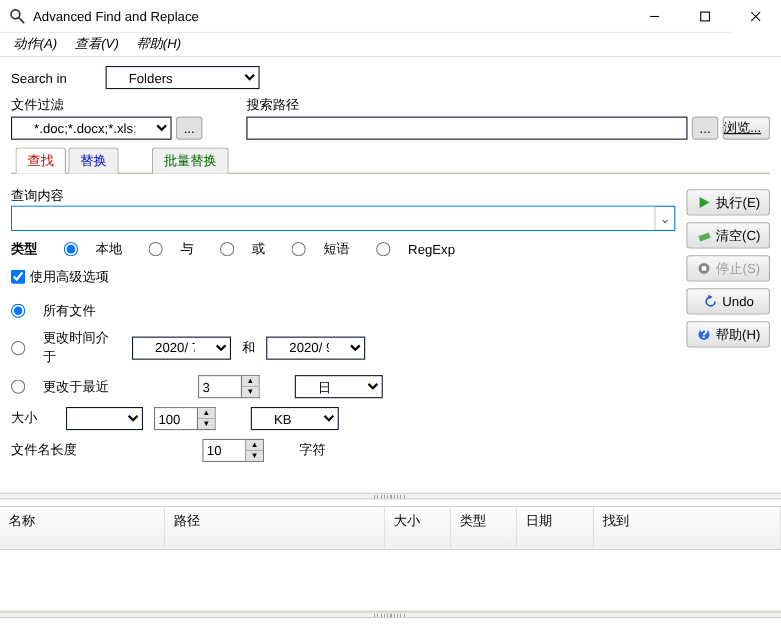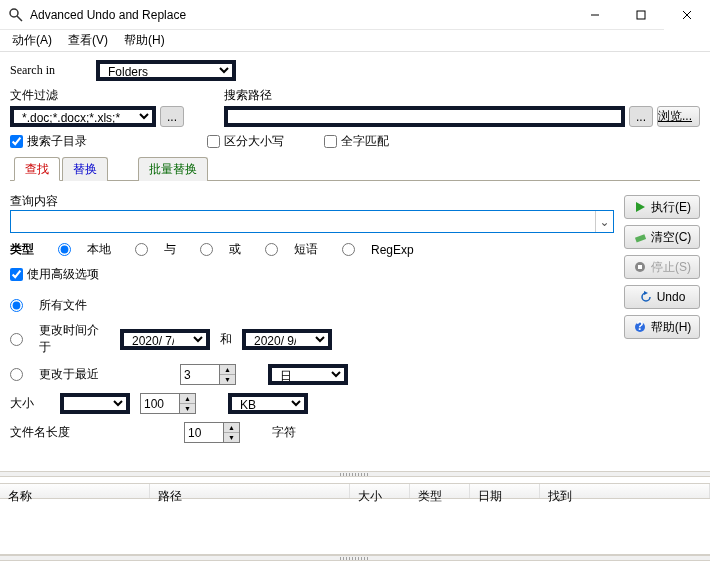--- a/index.html
+++ b/index.html
@@ -6,27 +6,27 @@
 body { background: #fff; width: 710px; height: 575px; overflow: hidden; }
 
 .titlebar { height: 30px; background: #fff; display: flex; align-items: center; padding-left: 8px; border-bottom: 1px solid #e8e8e8;}
 .titlebar .app-icon { width: 16px; height: 16px; margin-right: 6px; }
 .titlebar .title { flex: 1; font-size: 12px; color: #000; }
 .titlebar .winbtn { width: 46px; height: 30px; display: flex; align-items: center; justify-content: center; }
 .titlebar .winbtn.close { background: #fff; }
 .titlebar .winbtn svg { stroke: #000; }
 .titlebar .winbtn.close svg { stroke: #000; }
 
-.menubar { height: 22px; display: flex; align-items: flex-end; padding: 0 4px; border-bottom: 1px solid #e0e0e0;}
+.menubar { height: 22px; display: flex; align-items: flex-end; padding: 0 4px; border-bottom: 1px solid #e0e0e0; font-style: italic;}
 .menubar .menuitem { padding: 2px 8px; cursor: default; }
 
 .toolbar-area { padding: 8px 10px 6px 10px; }
 .row { display: flex; align-items: center; margin-bottom: 6px; gap: 6px; }
-.label { color: #000; font-family: Liberation Serif, serif; }
-select, input[type=text] { border: 4px solid #0f172a; background: #fff; height: 21px; padding: 0 4px; font-size: 12px;}
+.label { color: #000; }
+select, input[type=text] { border: 1px solid #0f172a; background: #fff; height: 21px; padding: 0 16px; font-size: 12px;}
 select { padding-right: 16px; }
 .btn-sm { width: 24px; height: 21px; border: 1px solid #adadad; background: #e1e1e1; border-radius: 3px; display:flex;align-items:center;justify-content:center;font-size:11px;}
 
 .checkbox-row { display: flex; align-items:center; gap: 4px; }
 .checkbox-row input { margin:0;}
 
 .tabs { display: flex; border-bottom: 1px solid #aca899; margin-top: 4px; padding-left: 4px;}
 .tab { padding: 3px 10px 2px 10px; border: 1px solid #aca899; border-bottom: none; background: #f0f0f0; margin-right: 2px; border-radius: 3px 3px 0 0; cursor: default; position:relative; top:1px;}
 .tab.active { background: #fff; border-bottom: 1px solid #fff; font-weight: normal; color: #cc0000;}
 .tab.replace { color: #0000cc;}
@@ -48,40 +48,40 @@
 .radio-item { display:flex; align-items:center; gap:16px;}
 
 .opt-panel { margin-top: 8px; padding: 6px 0  10px 0;}
 .opt-row { display:flex; align-items:center; gap: 10px; margin-bottom: 8px;}
 .spin { display:inline-flex; }
 .spin input { width: 40px; height:21px; border:1px solid #7a7a7a; text-align:left; padding:0 3px;}
 .spin .sp { display:flex; flex-direction:column; border:1px solid #7a7a7a; border-left:none; width:16px;}
 .spin .sp div { flex:1; display:flex;align-items:center;justify-content:center; font-size:7px; background:#e1e1e1; line-height:1;}
 .spin .sp div:first-child { border-bottom:1px solid #adadad;}
 
-.results-header { border-top: 1px solid #d4d0c8; border-bottom: 1px solid #d4d0c8; background:#fff; height:16px; display:flex; margin-top: 6px;}
+.results-header { border-top: 1px solid #d4d0c8; border-bottom: 1px solid #d4d0c8; background:#fff; height:40px; display:flex; margin-top: 6px;}
 .results-header .col { border-right: 1px solid #e0e0e0; padding: 4px 8px; background: linear-gradient(#fdfdfd,#f0f0f0);}
 .results-body { height: 56px; background:#fff; border-bottom: 1px solid #d4d0c8;}
 
 .spacer-grip { height: 6px; background:#f0f0f0; border-top:1px solid #d4d0c8; border-bottom:1px solid #d4d0c8; position:relative;}
 .spacer-grip::after { content:""; position:absolute; left:50%; top:1px; width:30px; height:3px; background: repeating-linear-gradient(90deg,#a0a0a0 0 1px, transparent 1px 3px); transform:translateX(-50%);}
 
 .browse-btn { width: 43px; height: 21px; border:1px solid #adadad; background: linear-gradient(#f8f8f8,#e1e1e1); border-radius:3px; display:flex;align-items:center;justify-content:flex-start;text-decoration:underline;}
 </style>
 </head>
 <body>
 
 <div class="titlebar">
   <span class="app-icon">
     <svg width="16" height="16" viewBox="0 0 16 16">
         <circle cx="6" cy="6" r="4" fill="none" stroke="#333" stroke-width="1.5"></circle>
         <line x1="9" y1="9" x2="14" y2="14" stroke="#333" stroke-width="1.5"></line>
       </svg>
   </span>
-  <span class="title">Advanced Undo and Replace</span>
+  <span class="title">Advanced Find and Replace</span>
   <div class="winbtn">
       <svg width="10" height="10">
         <line x1="1" y1="5" x2="9" y2="5" stroke-width="1"></line>
       </svg>
     </div>
   <div class="winbtn">
       <svg width="10" height="10">
         <rect x="1" y="1" width="8" height="8" fill="none" stroke-width="1"></rect>
       </svg>
     </div>
@@ -122,34 +122,20 @@
         <button class="btn-sm">
             <span>...</span>
           </button>
         <button class="browse-btn">
             <span>浏览...</span>
           </button>
       </div>
     </div>
   </div>
 
-  <div class="row" style="gap:40px; margin-top:4px;">
-    <label class="checkbox-row">
-        <input type="checkbox" checked="" style="">
-        <span>搜索子目录</span>
-      </label>
-    <label class="checkbox-row" style="margin-left:80px">
-        <input type="checkbox" style="">
-        <span>区分大小写</span>
-      </label>
-    <label class="checkbox-row">
-        <input type="checkbox" style="">
-        <span>全字匹配</span>
-      </label>
-  </div>
 
   <div class="tabs">
     <div class="tab active">查找</div>
     <div class="tab replace">替换</div>
     <div class="tab batch">批量替换</div>
   </div>
 </div>
 
 <div class="main-row">
   <div class="main-panel">

